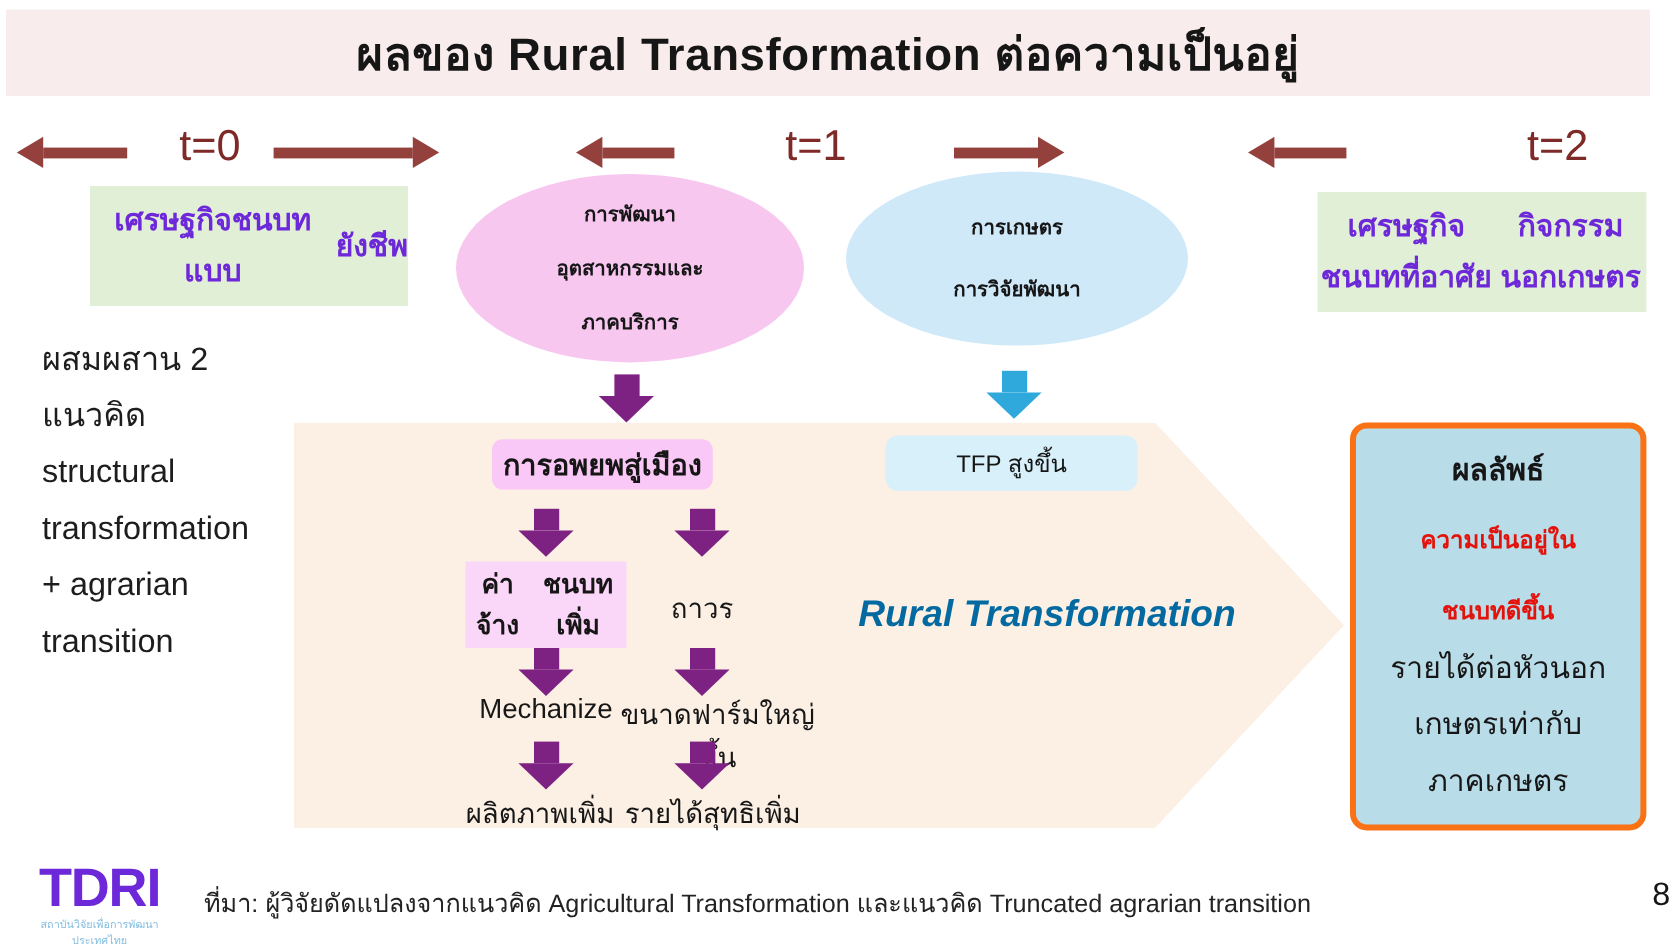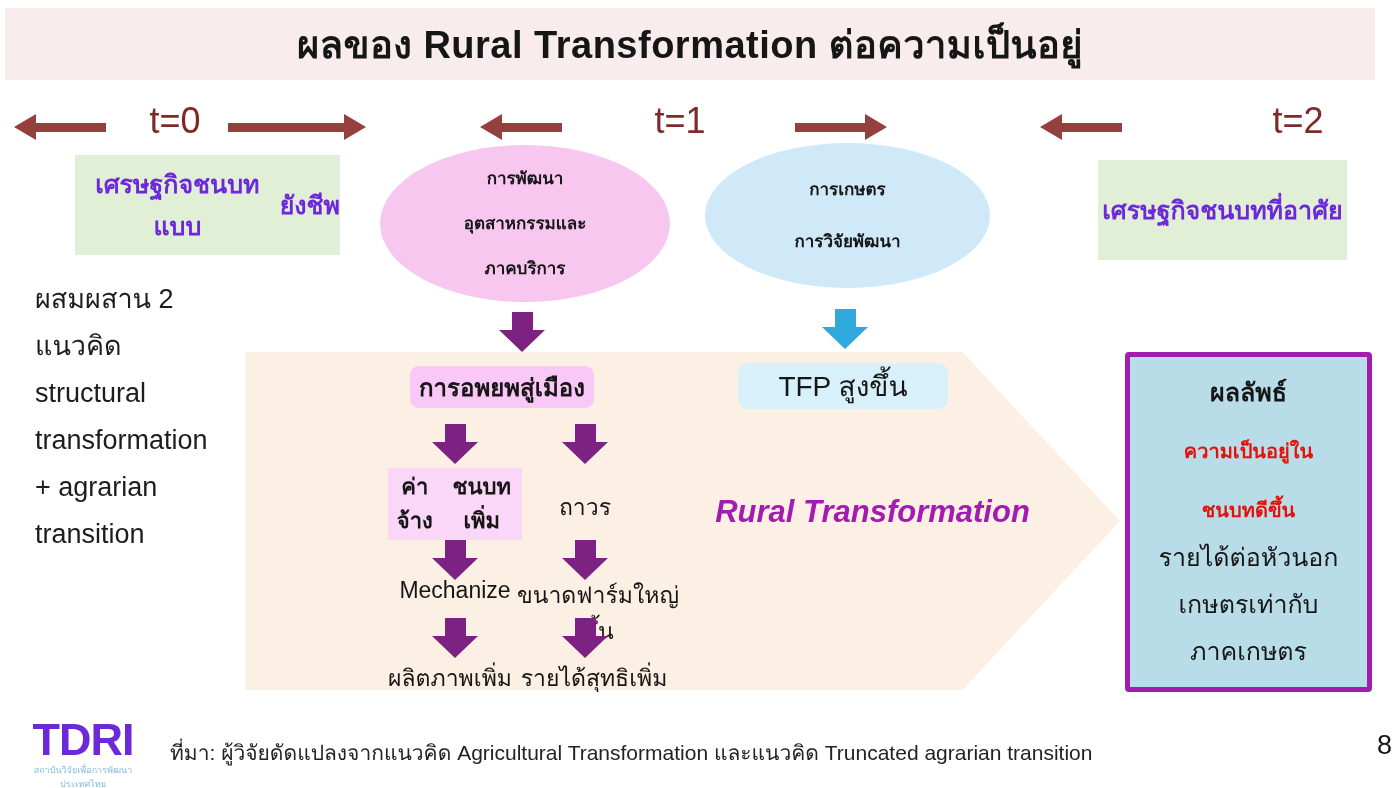--- a/index.html
+++ b/index.html
@@ -49,36 +49,36 @@
   .cyan .head{border-top:22px solid #2fa8dc;}
   
   .migration-box{
     position:absolute;left:410px;top:366px;width:184px;height:42px;background:#fac8f6;
     border-radius:9px;display:flex;align-items:center;justify-content:center;
     font-size:24px;font-weight:bold;color:#161616;
   }
   .tfp-box{
     position:absolute;left:738px;top:363px;width:210px;height:46px;background:#d8f0fa;
     border-radius:10px;display:flex;align-items:center;justify-content:center;
-    font-size:28px;color:#161616;
+    font-size:20px;color:#161616;
   }
   .wage-box{
     position:absolute;left:388px;top:468px;width:134px;height:72px;background:#fad6f8;
     display:flex;flex-direction:row;align-items:center;justify-content:center;
     font-size:22px;font-weight:600;line-height:34px;color:#161616;text-align:center;
   }
   .flabel{position:absolute;font-size:23px;color:#161616;text-align:center;}
   .rural-label{
     position:absolute;left:700px;top:494px;width:345px;text-align:center;
-    font-size:31px;font-style:italic;font-weight:600;color:#a21caf;
+    font-size:31px;font-style:italic;font-weight:600;color:#0369a1;
   }
   
   .result-box{
     position:absolute;left:1125px;top:352px;width:247px;height:340px;
-    background:#b9dce9;border:5px solid #a21caf;border-radius:4px;box-sizing:border-box;
+    background:#b9dce9;border:5px solid #f97316;border-radius:14px;box-sizing:border-box;
     display:flex;flex-direction:column;align-items:center;justify-content:center;
     text-align:center;font-size:25px;line-height:47px;color:#161616;
   }
   .result-box .hdr{font-weight:bold;}
   .result-box .red{font-weight:bold;color:#e3120b;font-size:20px;margin-top:12px;}
   
   .logo{position:absolute;left:18px;top:718px;width:130px;text-align:center;}
   .logo .logo-main{font-size:45px;font-weight:bold;color:#6d28d9;letter-spacing:-1px;line-height:44px;}
   .logo .logo-sub{font-size:9px;color:#82bce0;margin-top:1px;}
   .source{position:absolute;left:170px;top:736px;font-size:21px;color:#232323;}
@@ -128,22 +128,23 @@
     <div>การพัฒนา</div>
     <div>อุตสาหกรรมและ</div>
     <div>ภาคบริการ</div>
   </div>
 
   <div class="ellipse ellipse-blue" style="left:705px;top:143px;width:285px;height:145px;">
     <div>การเกษตร</div>
     <div>การวิจัยพัฒนา</div>
   </div>
 
-  <div class="gbox" style="left:1098px;top:160px;width:249px;height:100px;">
+  <div class="gbox" style="left:1098px;top:160px;width:274px;height:100px;">
     <div>เศรษฐกิจชนบทที่อาศัย</div>
+    <div>กิจกรรมนอกเกษตร</div>
   </div>
 
   <div class="left-note">
     <div>ผสมผสาน 2</div>
     <div>แนวคิด</div>
     <div>structural</div>
     <div>transformation</div>
     <div>+  agrarian</div>
     <div>transition</div>
   </div>

